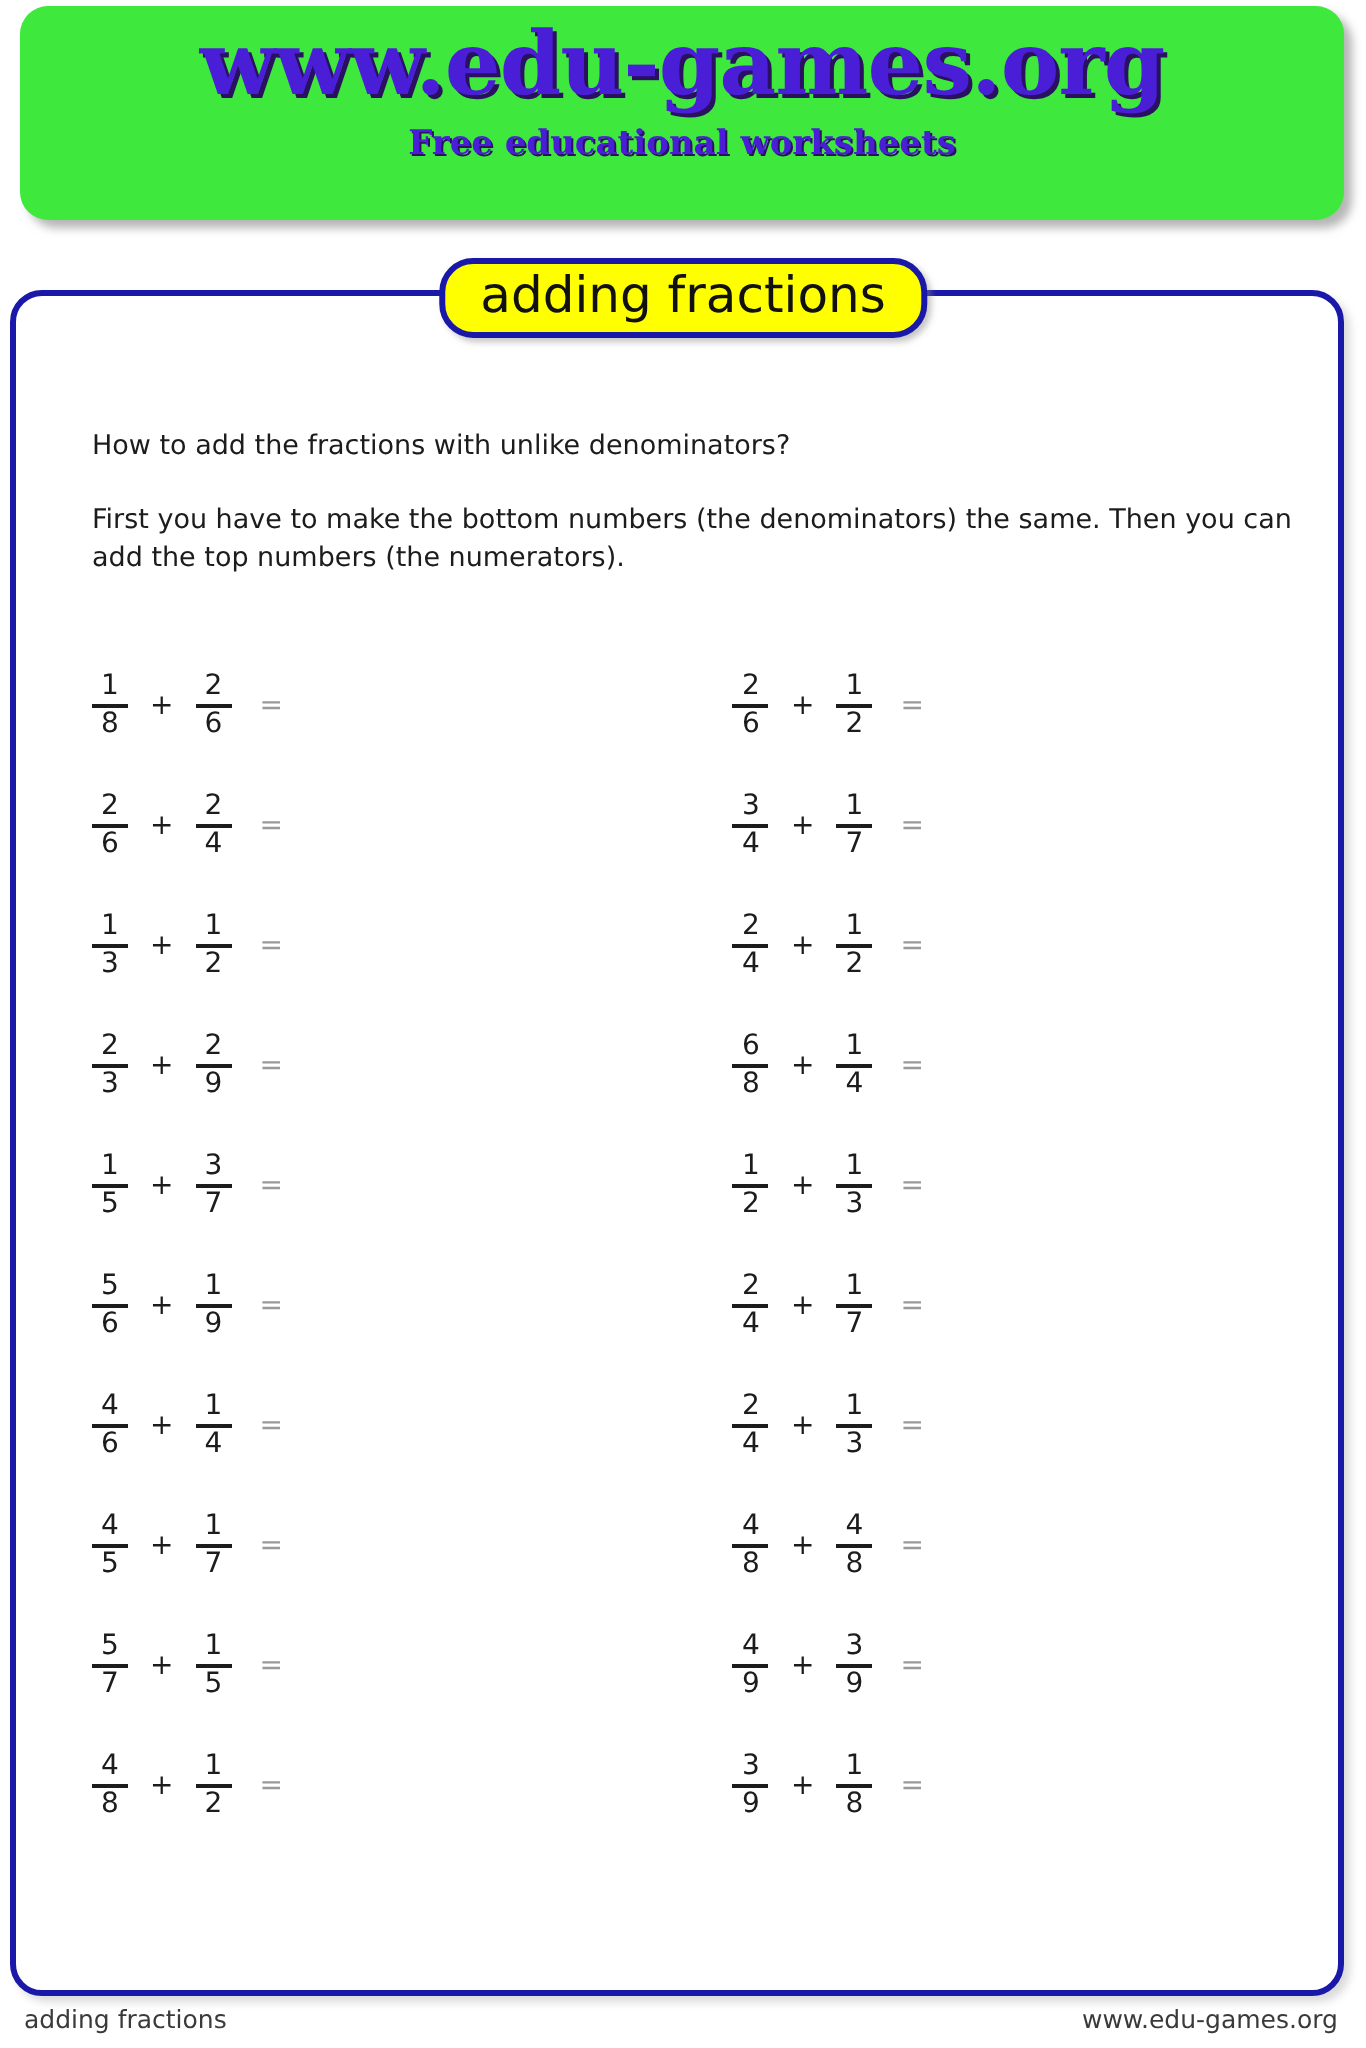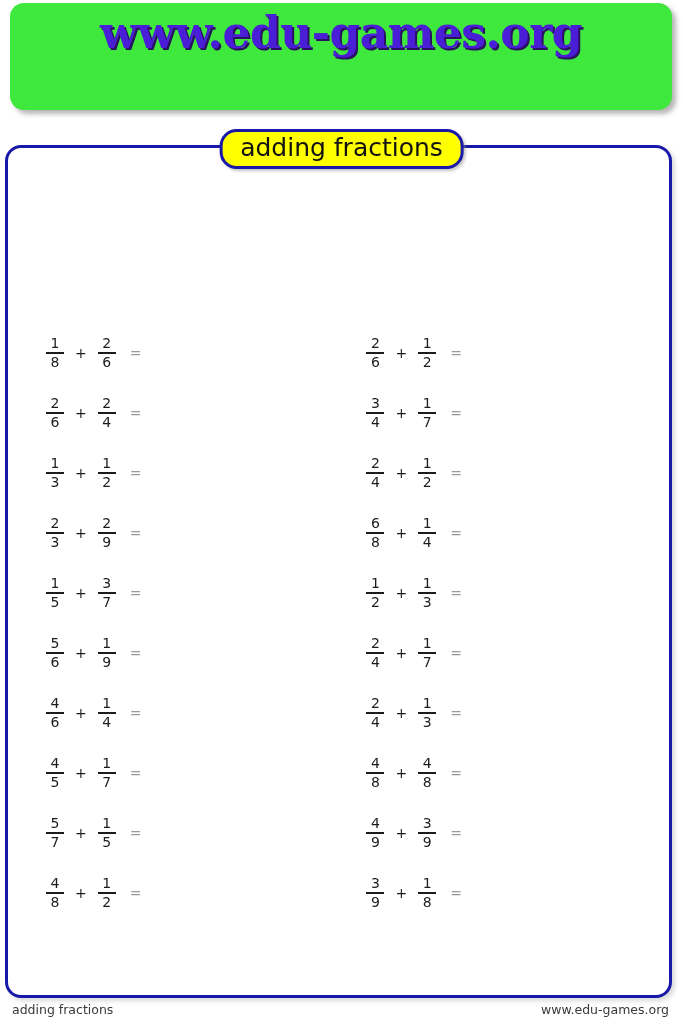--- a/index.html
+++ b/index.html
@@ -174,24 +174,30 @@
     top: 0;
     font-size: 12.5px;
     color: #3a3a3a;
   }
 </style>
 </head>
 <body>
 
 <div class="banner">
   <div class="banner-logo">www.edu-games.org</div>
+  <div class="banner-sub">Free educational worksheets</div>
 </div>
 
 <div class="sheet">
 
+  <div class="instructions">
+    <p class="instr-line">How to add the fractions with unlike denominators?</p>
+    <div class="instr-gap"></div>
+    <p class="instr-line">First you have to make the bottom numbers (the denominators) the same. Then you can add the top numbers (the numerators).</p>
+  </div>
 
   <div class="problems" id="problem-grid">
       <div class="prob-row">
         <div class="prob-cell left">
           <span class="fraction">
             <span class="num">1</span>
             <span class="bar"></span>
             <span class="den">8</span>
           </span>
           <span class="op-plus">+</span>

